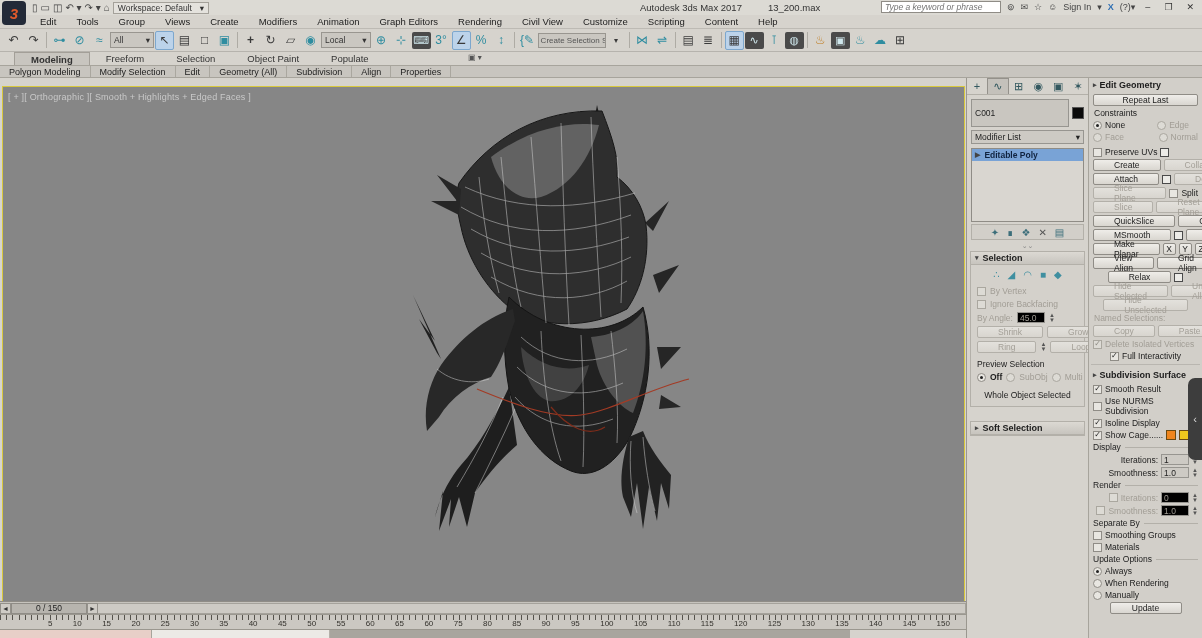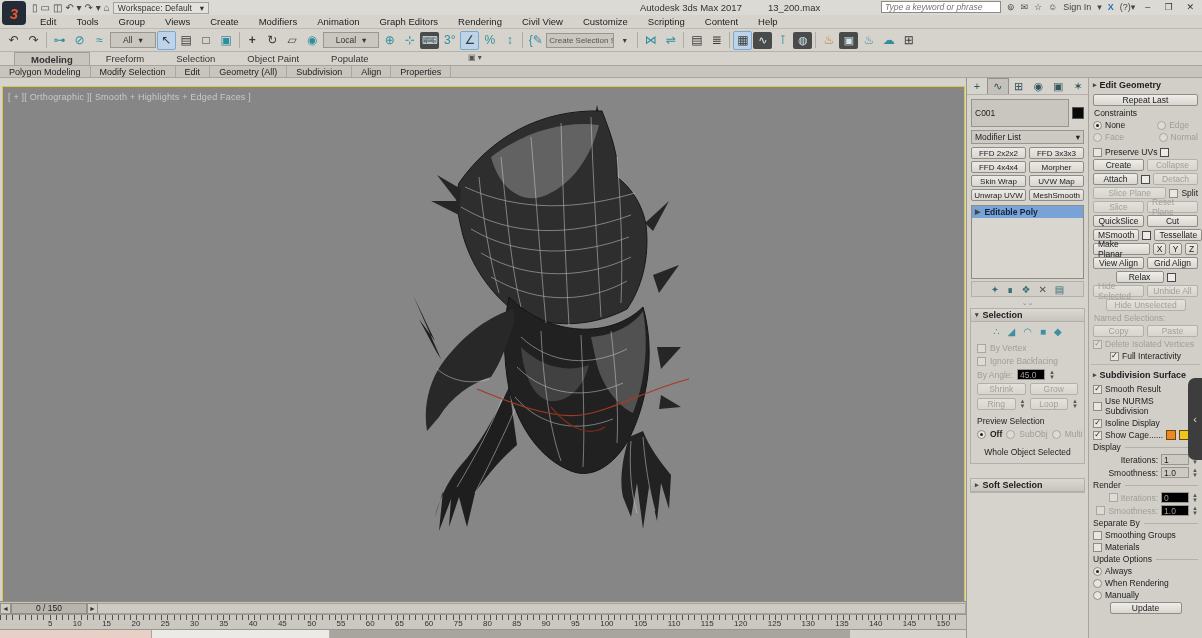--- a/index.html
+++ b/index.html
@@ -23,21 +23,21 @@
   
   .menubar{position:absolute;left:0;top:15px;width:1202px;height:14px;display:flex;align-items:center;padding-left:30px;background:#d6d3cd;border-bottom:1px solid #bdbab4;}
   .menu-item{font-size:9.5px;padding:0 10px;color:#222;}
   
   .toolbar{position:absolute;left:0;top:29px;width:1202px;height:23px;display:flex;align-items:center;gap:1px;padding:0 4px;background:#d6d3cd;border-bottom:1px solid #b6b3ad;}
   .ticon{min-width:19px;height:19px;display:flex;align-items:center;justify-content:center;font-size:12px;color:#3a3a3a;border-radius:2px;}
   .ticon.teal{color:#2f8da0;}
   .ticon.dark{color:#15414d;background:#4a4a4a;color:#cfe7ec;width:17px;height:17px;font-size:11px;}
   .ticon.active{background:#bcd3ea;border:1px solid #7da7cd;}
   .tsep{width:1px;height:16px;background:#aeaba4;margin:0 2px;}
-  .tdrop{height:16px;min-width:44px;background:#cac7c1;border:1px solid #999690;font-size:8.5px;display:flex;align-items:center;justify-content:space-between;padding:0 12px;gap:6px;color:#333;}
+  .tdrop{height:16px;min-width:44px;background:#cac7c1;border:1px solid #999690;font-size:8.5px;display:flex;align-items:center;justify-content:space-between;padding:0 3px;gap:17px;color:#333;}
   .tfield{height:15px;width:68px;background:#cac7c1;border:1px solid #999690;font-size:8px;display:flex;align-items:center;padding:0 2px;color:#555;overflow:hidden;white-space:nowrap;}
   
   .rtabs{position:absolute;left:0;top:52px;width:1202px;height:13px;display:flex;padding-left:14px;background:#d6d3cd;align-items:flex-end;}
   .rtab{font-size:9.5px;padding:0 16px;color:#333;height:13px;display:flex;align-items:center;}
   .rtab:first-child{background:#c8c5bf;border:1px solid #a39f98;border-bottom:none;font-weight:bold;}
   .roverflow{font-size:8px;color:#555;margin-left:6px;display:flex;align-items:center;gap:3px;}
   .subtabs{position:absolute;left:0;top:65px;width:1202px;height:13px;background:#c8c5bf;border-top:1px solid #a7a49c;border-bottom:1px solid #a7a49c;display:flex;}
   .subtab{padding:0 9px;border-right:1px solid #aaa79f;color:#222;display:flex;align-items:center;font-size:9px;}
   
   .main{position:absolute;left:0;top:78px;width:1202px;height:560px;}
@@ -84,21 +84,21 @@
   .crow.center{justify-content:center;}
   .dis{color:#a19d95 !important;}
   .chk{width:9px;height:9px;border:1px solid #8f8c86;background:#e8e6e1;display:inline-flex;align-items:center;justify-content:center;font-size:8px;line-height:8px;color:#1c1c1c;flex:none;}
   .chk.dim{border-color:#aaa79f;background:#dddbd5;color:#8d8a83;}
   .rad{width:9px;height:9px;border:1px solid #8f8c86;border-radius:50%;background:#e8e6e1;display:inline-block;position:relative;flex:none;}
   .rad.dim{border-color:#aaa79f;background:#dddbd5;}
   .rad.on::before{content:"";position:absolute;inset:2px;background:#222;border-radius:50%;}
   .fld{background:#cdcac4;border:1px solid #979590;font-size:8.5px;padding:0 2px;min-width:28px;height:11px;display:inline-flex;align-items:center;color:#222;}
   .fld.dim{color:#a19d95;background:#000000;}
   .spn{font-size:6px;color:#555;line-height:5px;display:inline-block;}
-  .btn{height:12px;background:linear-gradient(#efede9,#d9d6d0);border:1px solid #8f8c86;border-radius:2px;font-size:8.5px;display:inline-flex;align-items:center;justify-content:center;padding:0 4px;color:#1c1c1c;flex:1;}
+  .btn{height:12px;background:linear-gradient(#efede9,#d9d6d0);border:1px solid #8f8c86;border-radius:2px;font-size:8.5px;display:inline-flex;align-items:center;justify-content:center;padding:0 20px;color:#1c1c1c;flex:1;}
   .btn.off{color:#a39f97;border-color:#b3b0a9;background:linear-gradient(#e3e1dc,#d8d5cf);}
   .btn.xyz{flex:none;width:13px;padding:0;}
   .sq{width:9px;height:9px;border:1px solid #4a4a4a;background:#ecebe7;flex:none;}
   
   .ribbonpanel{position:absolute;left:1088px;top:0;width:114px;height:560px;background:#d2cfc9;border-left:1px solid #a7a49c;overflow:hidden;}
   .rph{display:flex;align-items:center;gap:3px;font-weight:bold;font-size:9px;padding:2px 4px;color:#1c1c1c;}
   .rrow{display:flex;align-items:center;gap:3px;margin:2px 4px;font-size:8.5px;}
   .rrow.center{justify-content:center;}
   .rlabel{font-size:8.5px;color:#222;margin:1px 5px;}
   .grp{display:flex;align-items:center;gap:4px;margin:2px 4px 1px 4px;font-size:8.5px;color:#222;}
@@ -369,30 +369,20 @@
         <span class="cp-tab">✶</span>
       </div>
       <div class="cp-name-row">
         <span class="cp-name">C001</span>
         <span class="swatch" style="background:#0a0a0a;"></span>
       </div>
       <div class="cp-modlist">
         <span>Modifier List</span>
         <span>▾</span>
       </div>
-      <div class="pbtn-grid">
-          <button class="pbtn">FFD 2x2x2</button>
-          <button class="pbtn">FFD 3x3x3</button>
-          <button class="pbtn">FFD 4x4x4</button>
-          <button class="pbtn">Morpher</button>
-          <button class="pbtn">Skin Wrap</button>
-          <button class="pbtn">UVW Map</button>
-          <button class="pbtn">Unwrap UVW</button>
-          <button class="pbtn">MeshSmooth</button>
-        </div>
       <div class="stack">
         <div class="stack-item">
           <span class="arr">▶</span>
           <span>Editable Poly</span>
         </div>
       </div>
       <div class="stack-tools">
         <span class="stool">✦</span>
         <span class="stool">∎</span>
         <span class="stool">❖</span>

